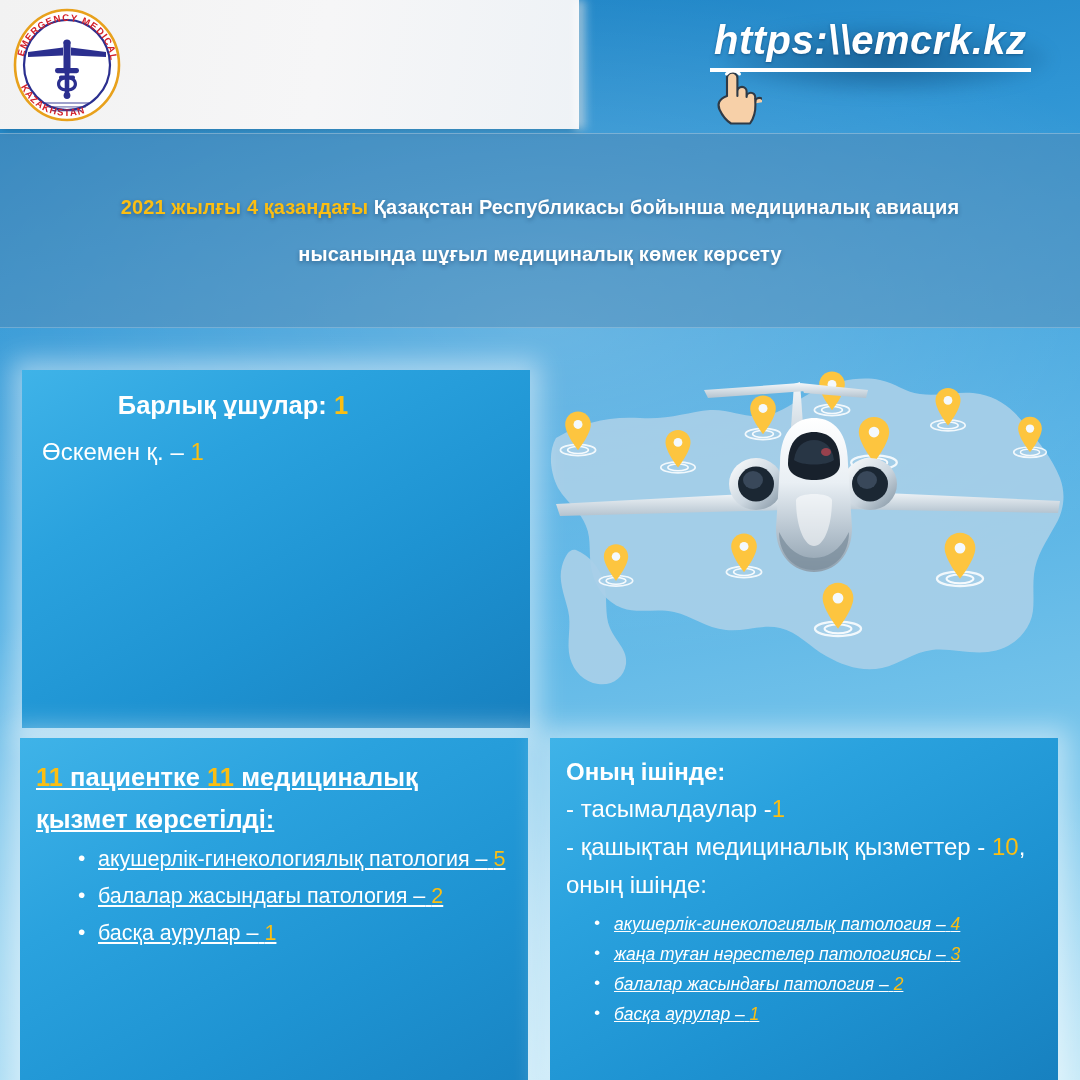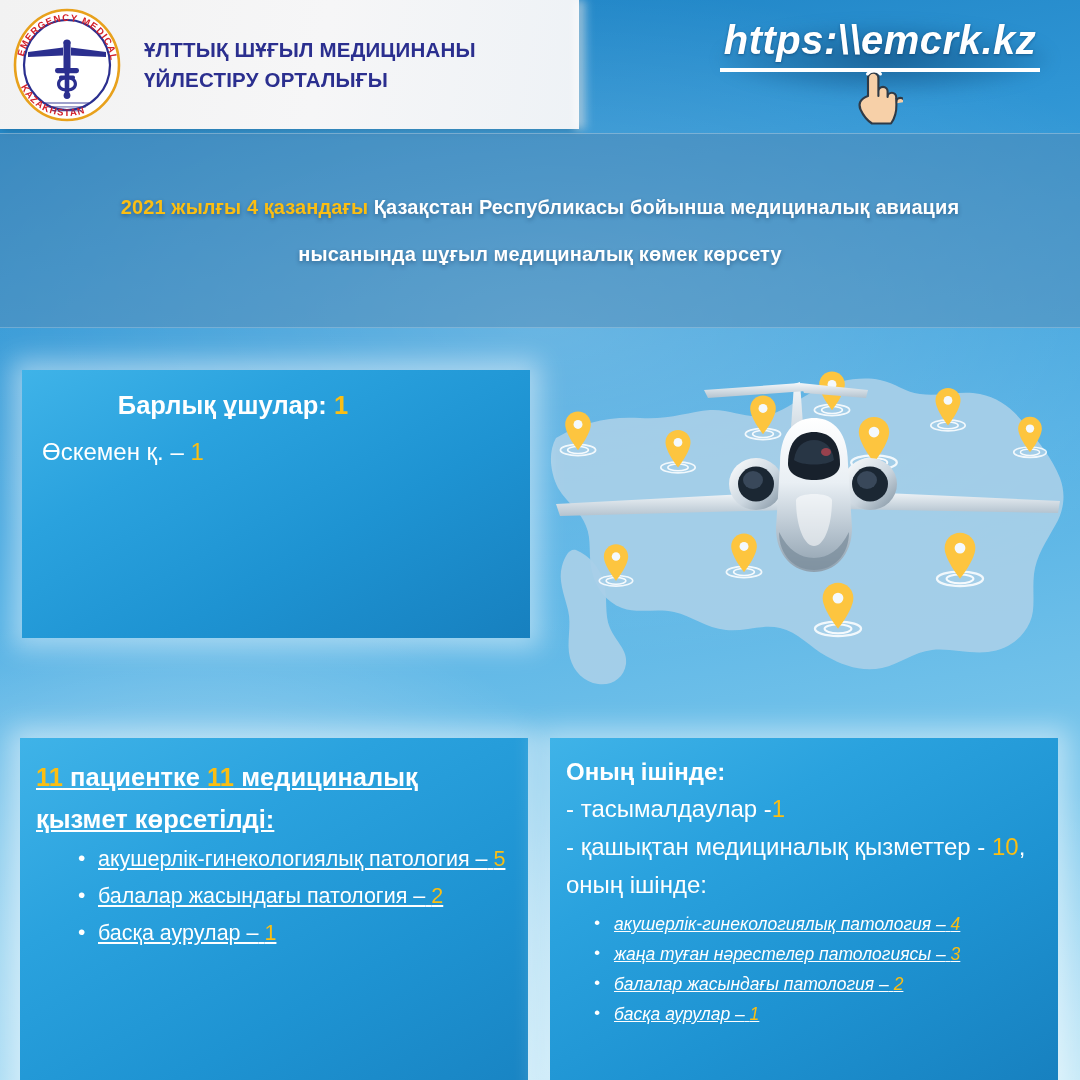--- a/index.html
+++ b/index.html
@@ -31,21 +31,21 @@
   #logo-wrap svg { display:block; }
   #org-name {
     margin-left:18px; color:#2b2f8f; font-weight:bold;
     font-size:20.5px; line-height:30px; letter-spacing:.2px;
   }
   #org-name div { white-space:nowrap; }
 
   
   #url-area {
     position:absolute; right:30px; top:18px; width:340px; height:96px;
-    display:flex; flex-direction:column; align-items:center;
+    display:flex; flex-direction:column; align-items:flex-start;
   }
   #url-glow{
     position:absolute; left:10px; top:6px; width:330px; height:70px; border-radius:50%;
     background:radial-gradient(ellipse at center, rgba(10,60,105,.55) 0%, rgba(15,80,130,.25) 55%, rgba(20,100,160,0) 78%);
     filter:blur(7px);
   }
   #site-url {
     position:relative; color:#ffffff; font-style:italic; font-weight:bold;
     font-size:40px; letter-spacing:.5px; padding:0 4px 5px 4px;
     border-bottom:4px solid #ffffff; white-space:nowrap;
@@ -66,21 +66,21 @@
     text-shadow:0 2px 4px rgba(0,35,70,.38);
   }
   .accent { color:#fbbe12; }
 
   
   .card {
     position:absolute; color:#ffffff;
     background:linear-gradient(150deg,#3fb3e8 0%, #2aa2de 30%, #1e93d2 62%, #1780bf 100%);
     box-shadow:0 0 24px 10px rgba(255,255,255,.45);
   }
-  #card-flights { left:22px; top:370px; width:508px; height:268px; padding:14px 20px 0 20px; }
+  #card-flights { left:22px; top:370px; width:508px; height:358px; padding:14px 20px 0 20px; }
   #card-patients { left:20px; top:738px; width:508px; height:404px; padding:18px 20px 0 16px;text-decoration:underline; }
   #card-breakdown{ left:550px; top:738px; width:508px; height:350px; padding:16px 18px 0 16px; }
 
   
   #flights-title {
     text-align:center; font-weight:bold; font-size:25.5px; line-height:34px;
     padding-right:86px; margin-top:4px;
   }
   #flights-list { margin-top:12px; }
   #flights-list li { list-style:none; font-size:24px; line-height:36px; font-weight:normal; }
@@ -143,24 +143,20 @@
         <circle cx="59" cy="89.5" r="3.4"></circle>
       </g>
       <g opacity=".45" fill="#2b2f8f">
         <rect x="36" y="96" width="46" height="2" rx="1"></rect>
         <rect x="40" y="100" width="38" height="1.8" rx=".9"></rect>
         <rect x="44" y="104" width="30" height="1.6" rx=".8"></rect>
       </g>
     </svg>
   </div>
 
-  <div id="org-name">
-    <div>ҰЛТТЫҚ ШҰҒЫЛ МЕДИЦИНАНЫ</div>
-    <div>ҮЙЛЕСТІРУ ОРТАЛЫҒЫ</div>
-  </div>
 </div>
 
 <div id="url-area">
   <div id="url-glow"></div>
   <div id="site-url">https:\\emcrk.kz</div>
   <div id="cursor-hand">
     <svg width="52" height="60" viewBox="0 0 52 60" aria-hidden="true">
       <g fill="#f7d0a8" stroke="#2f3a46" stroke-width="2.1" stroke-linejoin="round" stroke-linecap="round">
         <path d="M17 42 L17 12 a5.2 5.2 0 0 1 10.4 0 L27.4 30 L27.4 25.5 a4.6 4.6 0 0 1 9.2 0 L36.6 31 a4.3 4.3 0 0 1 8.6 0 L45.2 36 a4.1 4.1 0 0 1 8.2 0"></path>
         <path d="M17 30 C9 33 7 38 9.5 43.5 C12.5 50 17 55 21 57.5 L40 57.5 C44 52 45.6 46 45.4 38.5 L45.2 33"></path>

